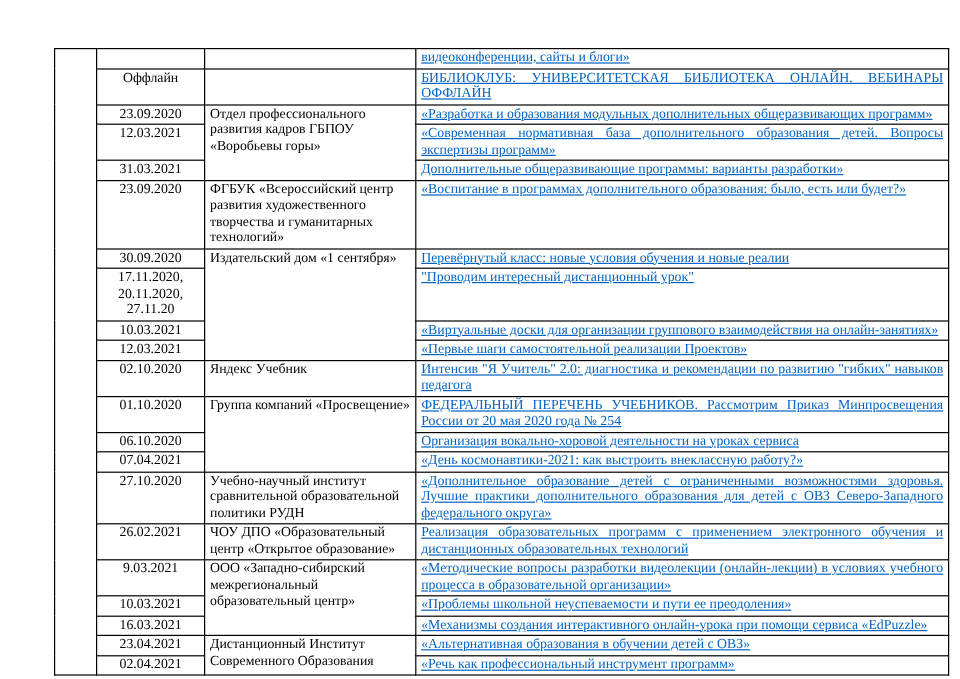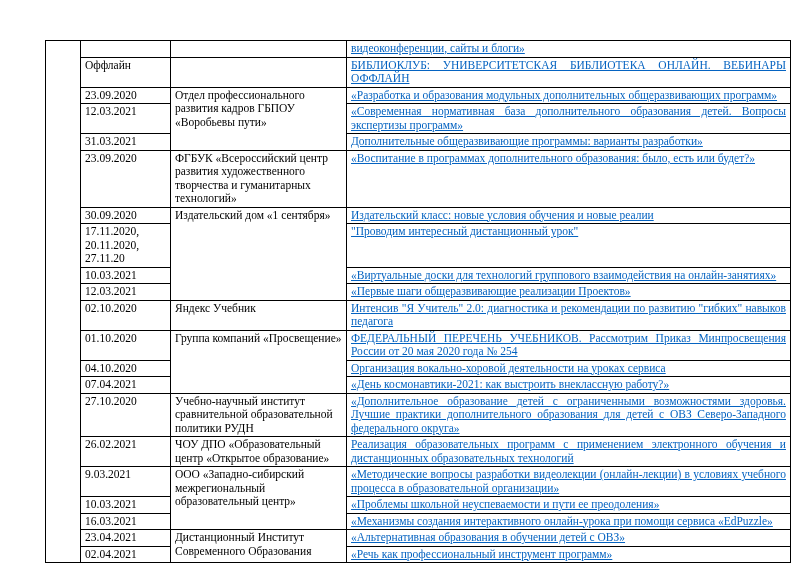--- a/index.html
+++ b/index.html
@@ -32,21 +32,21 @@
   td {
     border: 1px solid #000000;
     vertical-align: top;
     padding: 1px 4px 1px 4px;
     font-size: 11.5px;
     line-height: 13.5px;
     color: #000000;
     overflow: hidden;
   }
   td.blank { padding: 0; }
-  td.date { white-space: pre-line; }
+  td.date { white-space: pre-line; text-align: center; }
   td.title { text-align: justify; }
   .link {
     color: #0563C1;
     text-decoration: underline;
     cursor: pointer;
   }
 </style>
 </head>
 <body>
 
@@ -65,67 +65,67 @@
         <td class="org"></td>
         <td class="title"><span class="link">видеоконференции, сайты и блоги»</span></td>
       </tr>
       <tr>
         <td class="date">Оффлайн</td>
         <td class="org"></td>
         <td class="title"><span class="link">БИБЛИОКЛУБ: УНИВЕРСИТЕТСКАЯ БИБЛИОТЕКА ОНЛАЙН. ВЕБИНАРЫ ОФФЛАЙН</span></td>
       </tr>
       <tr>
         <td class="date">23.09.2020</td>
-        <td class="org" rowspan="3">Отдел профессионального развития кадров ГБПОУ «Воробьевы пути»</td>
+        <td class="org" rowspan="3">Отдел профессионального развития кадров ГБПОУ «Воробьевы горы»</td>
         <td class="title"><span class="link">«Разработка и образования модульных дополнительных общеразвивающих программ»</span></td>
       </tr>
       <tr>
         <td class="date">12.03.2021</td>
         <td class="title"><span class="link">«Современная нормативная база дополнительного образования детей. Вопросы экспертизы программ»</span></td>
       </tr>
       <tr>
         <td class="date">31.03.2021</td>
         <td class="title"><span class="link">Дополнительные общеразвивающие программы: варианты разработки»</span></td>
       </tr>
       <tr>
         <td class="date">23.09.2020</td>
         <td class="org">ФГБУК «Всероссийский центр развития художественного творчества и гуманитарных технологий»</td>
         <td class="title"><span class="link">«Воспитание в программах дополнительного образования: было, есть или будет?»</span></td>
       </tr>
       <tr>
         <td class="date">30.09.2020</td>
         <td class="org" rowspan="4">Издательский дом «1 сентября»</td>
-        <td class="title"><span class="link">Издательский класс: новые условия обучения и новые реалии</span></td>
+        <td class="title"><span class="link">Перевёрнутый класс: новые условия обучения и новые реалии</span></td>
       </tr>
       <tr>
         <td class="date">17.11.2020,
 20.11.2020,
 27.11.20</td>
         <td class="title"><span class="link">"Проводим интересный дистанционный урок"</span></td>
       </tr>
       <tr>
         <td class="date">10.03.2021</td>
-        <td class="title"><span class="link">«Виртуальные доски для технологий группового взаимодействия на онлайн-занятиях»</span></td>
+        <td class="title"><span class="link">«Виртуальные доски для организации группового взаимодействия на онлайн-занятиях»</span></td>
       </tr>
       <tr>
         <td class="date">12.03.2021</td>
-        <td class="title"><span class="link">«Первые шаги общеразвивающие реализации Проектов»</span></td>
+        <td class="title"><span class="link">«Первые шаги самостоятельной реализации Проектов»</span></td>
       </tr>
       <tr>
         <td class="date">02.10.2020</td>
         <td class="org">Яндекс Учебник</td>
         <td class="title"><span class="link">Интенсив "Я Учитель" 2.0: диагностика и рекомендации по развитию "гибких" навыков педагога</span></td>
       </tr>
       <tr>
         <td class="date">01.10.2020</td>
         <td class="org" rowspan="3">Группа компаний «Просвещение»</td>
         <td class="title"><span class="link">ФЕДЕРАЛЬНЫЙ ПЕРЕЧЕНЬ УЧЕБНИКОВ. Рассмотрим Приказ Минпросвещения России от 20 мая 2020 года № 254</span></td>
       </tr>
       <tr>
-        <td class="date">04.10.2020</td>
+        <td class="date">06.10.2020</td>
         <td class="title"><span class="link">Организация вокально-хоровой деятельности на уроках сервиса</span></td>
       </tr>
       <tr>
         <td class="date">07.04.2021</td>
         <td class="title"><span class="link">«День космонавтики-2021: как выстроить внеклассную работу?»</span></td>
       </tr>
       <tr>
         <td class="date">27.10.2020</td>
         <td class="org">Учебно-научный институт сравнительной образовательной политики РУДН</td>
         <td class="title"><span class="link">«Дополнительное образование детей с ограниченными возможностями здоровья. Лучшие практики дополнительного образования для детей с ОВЗ Северо-Западного федерального округа»</span></td>

